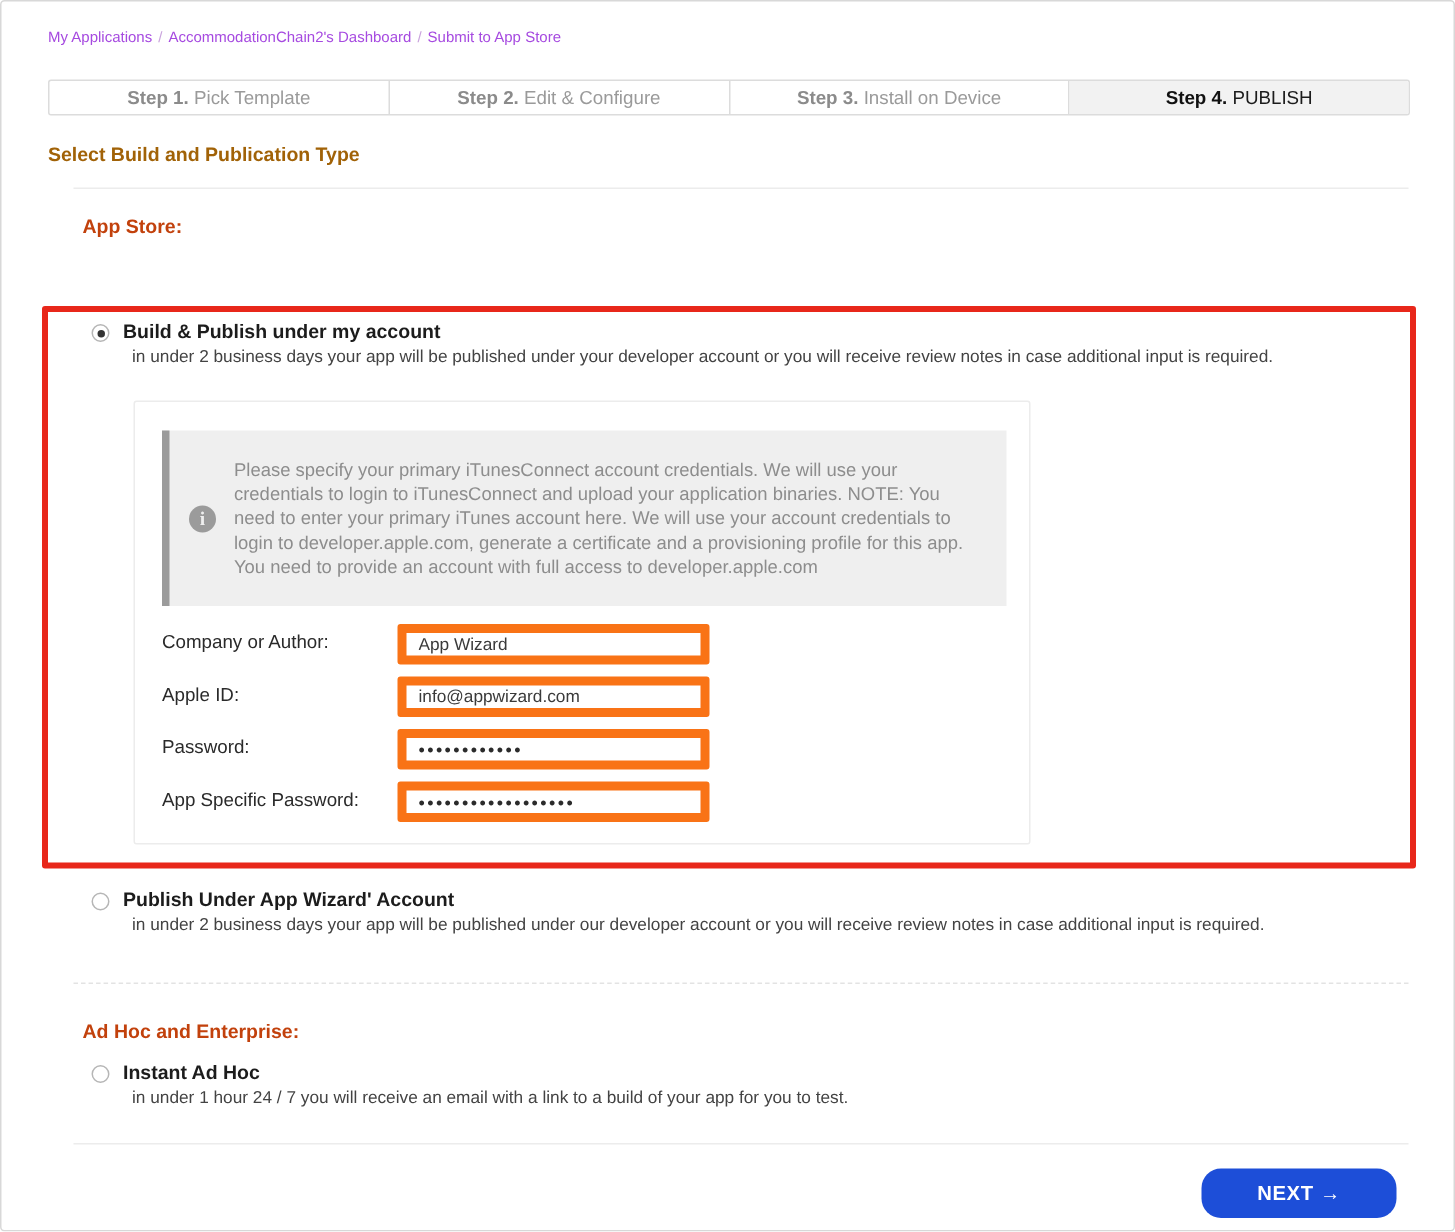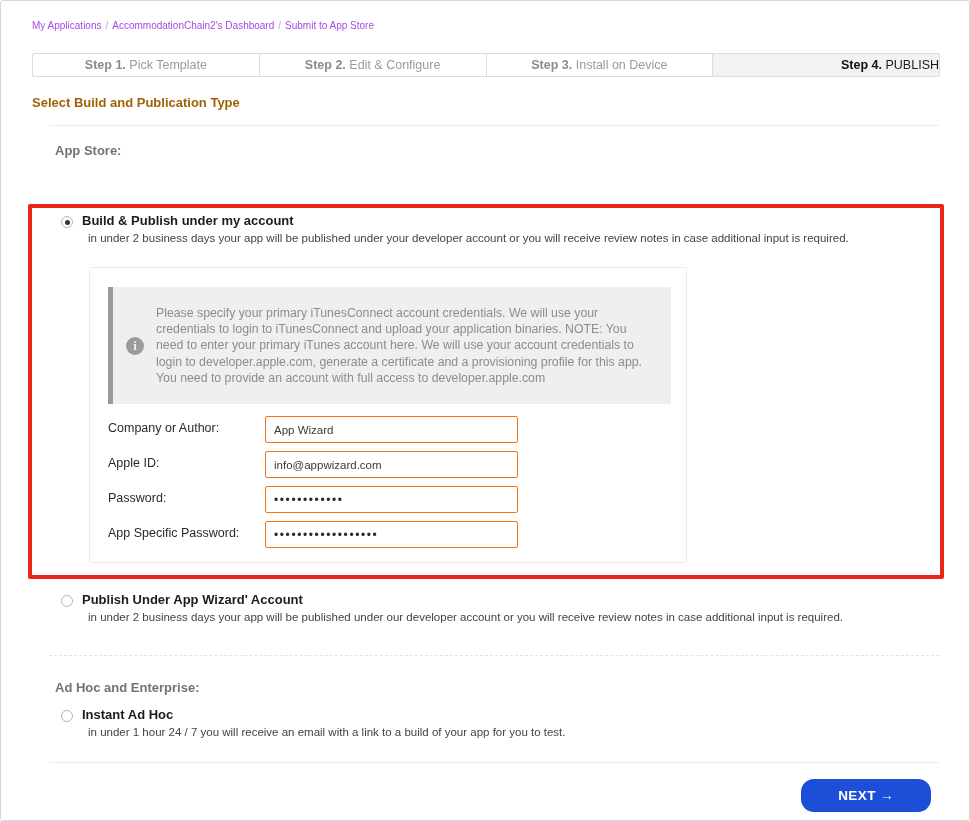--- a/index.html
+++ b/index.html
@@ -53,21 +53,21 @@
     text-align: center;
     font-size: 12.5px;
     line-height: 22px;
     color: #9a9a9a;
     border-right: 1px solid #dcdcdc;
     white-space: nowrap;
     overflow: hidden;
   }
   .step:last-child { border-right: none; }
   .step .num { font-weight: bold; color: #8b8b8b; }
-  .step.active { background: #f2f2f2; color: #1c1c1c; text-align: right; }
+  .step.active { background: #f2f2f2; color: #1c1c1c; }
   .step.active .num { color: #111; }
 
   
   .sec-title {
     position: absolute;
     left: 31px; top: 94px;
     font-size: 13px;
     font-weight: bold;
     color: #a16207;
   }
@@ -86,21 +86,21 @@
     height: 0;
     border-top: 1px dashed #e3e3e3;
   }
 
   
   .group-head {
     position: absolute;
     left: 54px;
     font-size: 13px;
     font-weight: bold;
-    color: #737373;
+    color: #c2410c;
   }
 
   
   .opt { position: absolute; }
   .radio {
     position: absolute;
     left: 0; top: 3px;
     width: 12px; height: 12px;
     border: 1px solid #b6b6b6;
     border-radius: 50%;
@@ -189,22 +189,22 @@
     position: absolute;
     left: 0; top: 5px;
     font-size: 12.5px;
     color: #2a2a2a;
     white-space: nowrap;
     text-align: center;
   }
   .field-input {
     position: absolute;
     left: 157px; top: 0;
-    width: 253px; height: 27px;
-    border: 1px solid #f97316;
+    width: 208px; height: 27px;
+    border: 6px solid #f97316;
     border-radius: 2px;
     background: #fff;
     font-family: "Liberation Sans", sans-serif;
     font-size: 11.5px;
     color: #3a3a3a;
     padding: 0 8px;
     outline: none;
   }
   .field-input.pw {
     letter-spacing: 1.6px;

